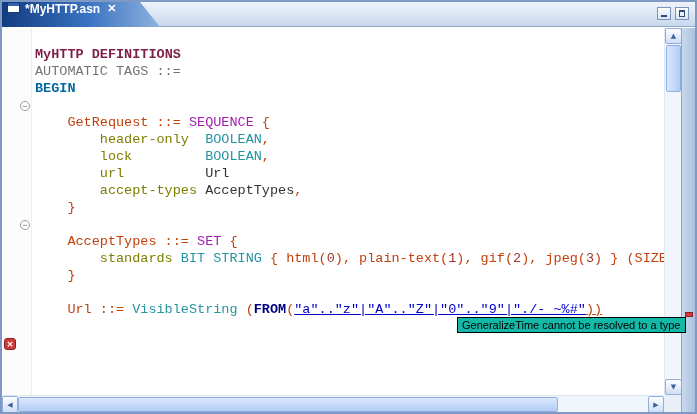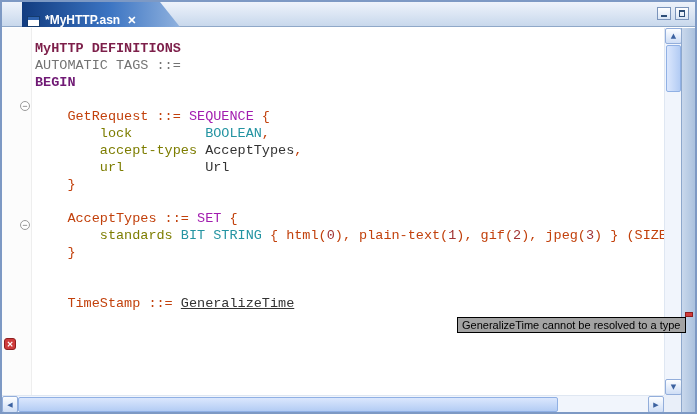--- a/index.html
+++ b/index.html
@@ -3,38 +3,38 @@
 <meta charset="utf-8">
 <style>
   * { margin:0; padding:0; box-sizing:border-box; }
   html,body { width:697px; height:414px; font-family:"Liberation Sans",sans-serif; background:#fff; }
 
   .window { position:relative; width:697px; height:414px; border:2px solid #7d99c4; background:#fff; overflow:hidden; }
 
   
   .tabbar { position:absolute; top:0; left:0; right:0; height:25px;
             background:linear-gradient(#eef3fb,#c8d8ec); border-bottom:1px solid #8fa8c8; }
-  .tab { position:absolute; left:0; top:0; height:25px; width:158px; display:flex; align-items:flex-end; gap:5px;
+  .tab { position:absolute; left:0; top:0; height:25px; width:158px; display:flex; align-items:flex-start; gap:5px;
          padding:0 28px 0 5px; color:#fff;
          background:linear-gradient(90deg,#123c80,#3b74c2 55%,#8fb1de);
-         clip-path:polygon(0 0, calc(100% - 20px) 0, 100% 100%, 0 100%);margin-left:20px; }
+         clip-path:polygon(0 0, calc(100% - 20px) 0, 100% 100%, 0 100%); }
   .tab-title { font-size:12px; font-weight:bold; white-space:nowrap; }
   .tab-icon { width:13px; height:11px; background:#fff; border:1px solid #143b6e; position:relative; flex:0 0 auto; }
   .tab-icon::before { content:""; position:absolute; left:0; right:0; top:0; height:3px; background:#2e62ae; }
   .tab-close { font-size:11px; font-weight:bold; color:#fff; margin-left:2px; cursor:pointer; }
   .view-buttons { position:absolute; right:6px; top:5px; display:flex; gap:4px; }
   .win-btn { width:14px; height:13px; border:1px solid #7a94bb; background:linear-gradient(#ffffff,#d9e5f5); position:relative; cursor:pointer; }
   .btn-min::after { content:""; position:absolute; left:3px; right:3px; bottom:2px; height:2px; background:#2d4e78; }
   .btn-max::after { content:""; position:absolute; left:3px; right:3px; top:2px; bottom:2px; border:1px solid #2d4e78; border-top-width:2px; }
 
   
   .editor { position:absolute; top:26px; left:0; right:31px; bottom:17px; display:flex; background:#fff; overflow:hidden; }
   .ruler-annotation { width:16px; position:relative; background:#fcfcfc; flex:0 0 auto; }
   .ruler-fold { width:14px; position:relative; background:#fcfcfc; border-right:1px solid #eeeeee; flex:0 0 auto; }
-  .code { flex:1; position:relative; overflow:hidden; padding:12px 0 0 3px;
+  .code { flex:1; position:relative; overflow:hidden; padding:18px 0 0 3px;
           font-family:"Liberation Mono","DejaVu Sans Mono",monospace; font-size:13.5px; }
   .code-line { height:17px; line-height:17px; white-space:pre; }
   .tok-mod,.tok-kw,.tok-kwb { font-weight:bold; }
   .tok-u { text-decoration:underline; }
   .caret { display:inline-block; width:2px; height:13px; background:#000; vertical-align:-2px; }
   .fold-marker { position:absolute; left:2px; width:10px; height:10px; border:1px solid #9a9a9a; border-radius:50%;
                  background:#fff; color:#666; font-size:9px; line-height:8px; text-align:center; cursor:pointer; }
   .error-marker { position:absolute; left:2px; width:12px; height:12px; border-radius:3px; background:#cf3b3b;
                   border:1px solid #8e1f1f; color:#fff; font-size:8px; line-height:11px; text-align:center; font-weight:bold; }
 
@@ -51,25 +51,25 @@
   .vthumb { position:absolute; left:1px; width:15px; top:17px; height:47px;
             background:linear-gradient(90deg,#dbe7fd,#b3ccf4); border:1px solid #90b0e4; border-radius:2px; cursor:pointer; }
   .hthumb { position:absolute; top:1px; height:15px; left:16px; width:540px;
             background:linear-gradient(#dbe7fd,#b3ccf4); border:1px solid #90b0e4; border-radius:2px; cursor:pointer; }
   .scroll-corner { position:absolute; right:14px; bottom:0; width:17px; height:17px; background:#e9eff9; }
   .overview-ruler { position:absolute; top:26px; right:0; width:14px; bottom:0;
                     background:linear-gradient(90deg,#c9d8ec,#aac1de); border-left:1px solid #8ea8cc; }
   .ov-marker { position:absolute; left:3px; top:284px; width:8px; height:5px; background:#d23a3a; border:1px solid #8e1f1f; }
 
   
-  .tooltip { position:absolute; left:455px; top:315px; background:#a3a3a3; border:1px solid #000;
+  .tooltip { position:absolute; left:455px; top:315px; background:#14b8a6; border:1px solid #000;
              padding:1px 4px; font-size:11px; color:#000; white-space:nowrap; z-index:50; }
 </style>
 <style>.tok-mod{color:#7d1f4a}
-.tok-kw{color:#701a75}
+.tok-kw{color:#0369a1}
 .tok-kwb{color:#00007f}
 .tok-dim{color:#737373}
 .tok-plain{color:#c2410c}
 .tok-tkw{color:#a21caf}
 .tok-field{color:#7d7d00}
 .tok-bty{color:#2494a2}
 .tok-uref{color:#333333}
 .tok-str{color:#0000cc}
 .tok-num{color:#a03333}</style></head>
 <body>
@@ -95,31 +95,32 @@
     <div class="ruler-fold">
         <div class="fold-marker" style="top: 73px;">−</div>
         <div class="fold-marker" style="top: 192px;">−</div>
       </div>
     <div class="code">
         <div class="code-line"><span class="tok-mod">MyHTTP</span><span class="tok-plain"> </span><span class="tok-mod">DEFINITIONS</span></div>
         <div class="code-line"><span class="tok-dim">AUTOMATIC TAGS ::=</span></div>
         <div class="code-line"><span class="tok-kw">BEGIN</span></div>
         <div class="code-line"></div>
         <div class="code-line"><span class="tok-plain">    GetRequest ::= </span><span class="tok-tkw">SEQUENCE</span><span class="tok-plain"> {</span></div>
+        <div class="code-line"><span class="tok-plain">        </span><span class="tok-field">header-only</span><span class="tok-plain">  </span><span class="tok-bty">BOOLEAN</span><span class="tok-plain">,</span></div>
         <div class="code-line"><span class="tok-plain">        </span><span class="tok-field">lock</span><span class="tok-plain">         </span><span class="tok-bty">BOOLEAN</span><span class="tok-plain">,</span></div>
+        <div class="code-line"><span class="tok-plain">        </span><span class="tok-field">url</span><span class="tok-plain">          </span><span class="tok-uref">Url</span></div>
         <div class="code-line"><span class="tok-plain">        </span><span class="tok-field">accept-types</span><span class="tok-plain"> </span><span class="tok-uref">AcceptTypes</span><span class="tok-plain">,</span></div>
-        <div class="code-line"><span class="tok-plain">        </span><span class="tok-field">url</span><span class="tok-plain">          </span><span class="tok-uref">Url</span></div>
         <div class="code-line"><span class="tok-plain">    }</span></div>
         <div class="code-line"></div>
         <div class="code-line"><span class="tok-plain">    AcceptTypes ::= </span><span class="tok-tkw">SET</span><span class="tok-plain"> {</span></div>
         <div class="code-line"><span class="tok-plain">        </span><span class="tok-field">standards</span><span class="tok-plain"> </span><span class="tok-bty">BIT STRING</span><span class="tok-plain"> { html(</span><span class="tok-num">0</span><span class="tok-plain">), plain-text(</span><span class="tok-num">1</span><span class="tok-plain">), gif(</span><span class="tok-num">2</span><span class="tok-plain">), jpeg(</span><span class="tok-num">3</span><span class="tok-plain">) } (SIZE(</span></div>
         <div class="code-line"><span class="tok-plain">    }</span></div>
         <div class="code-line"></div>
+        <div class="code-line"><span class="tok-plain">    Url ::= </span><span class="tok-bty">VisibleString</span><span class="tok-plain"> (</span><span class="tok-kwb">FROM</span><span class="tok-plain">(</span><span class="tok-str tok-u">"a".."z"|"A".."Z"|"0".."9"|"./-_~%#"</span><span class="tok-plain tok-u">))</span></div>
         <div class="code-line"></div>
-        <div class="code-line"><span class="tok-plain">    TimeStamp ::= </span><span class="tok-uref tok-u">GeneralizeTime</span></div>
         <div class="code-line"></div>
       </div>
   </div>
 
   <div class="vscroll">
     <span class="sb-btn sb-up">
         <span>▲</span>
       </span>
     <div class="vthumb"></div>
     <span class="sb-btn sb-down">

